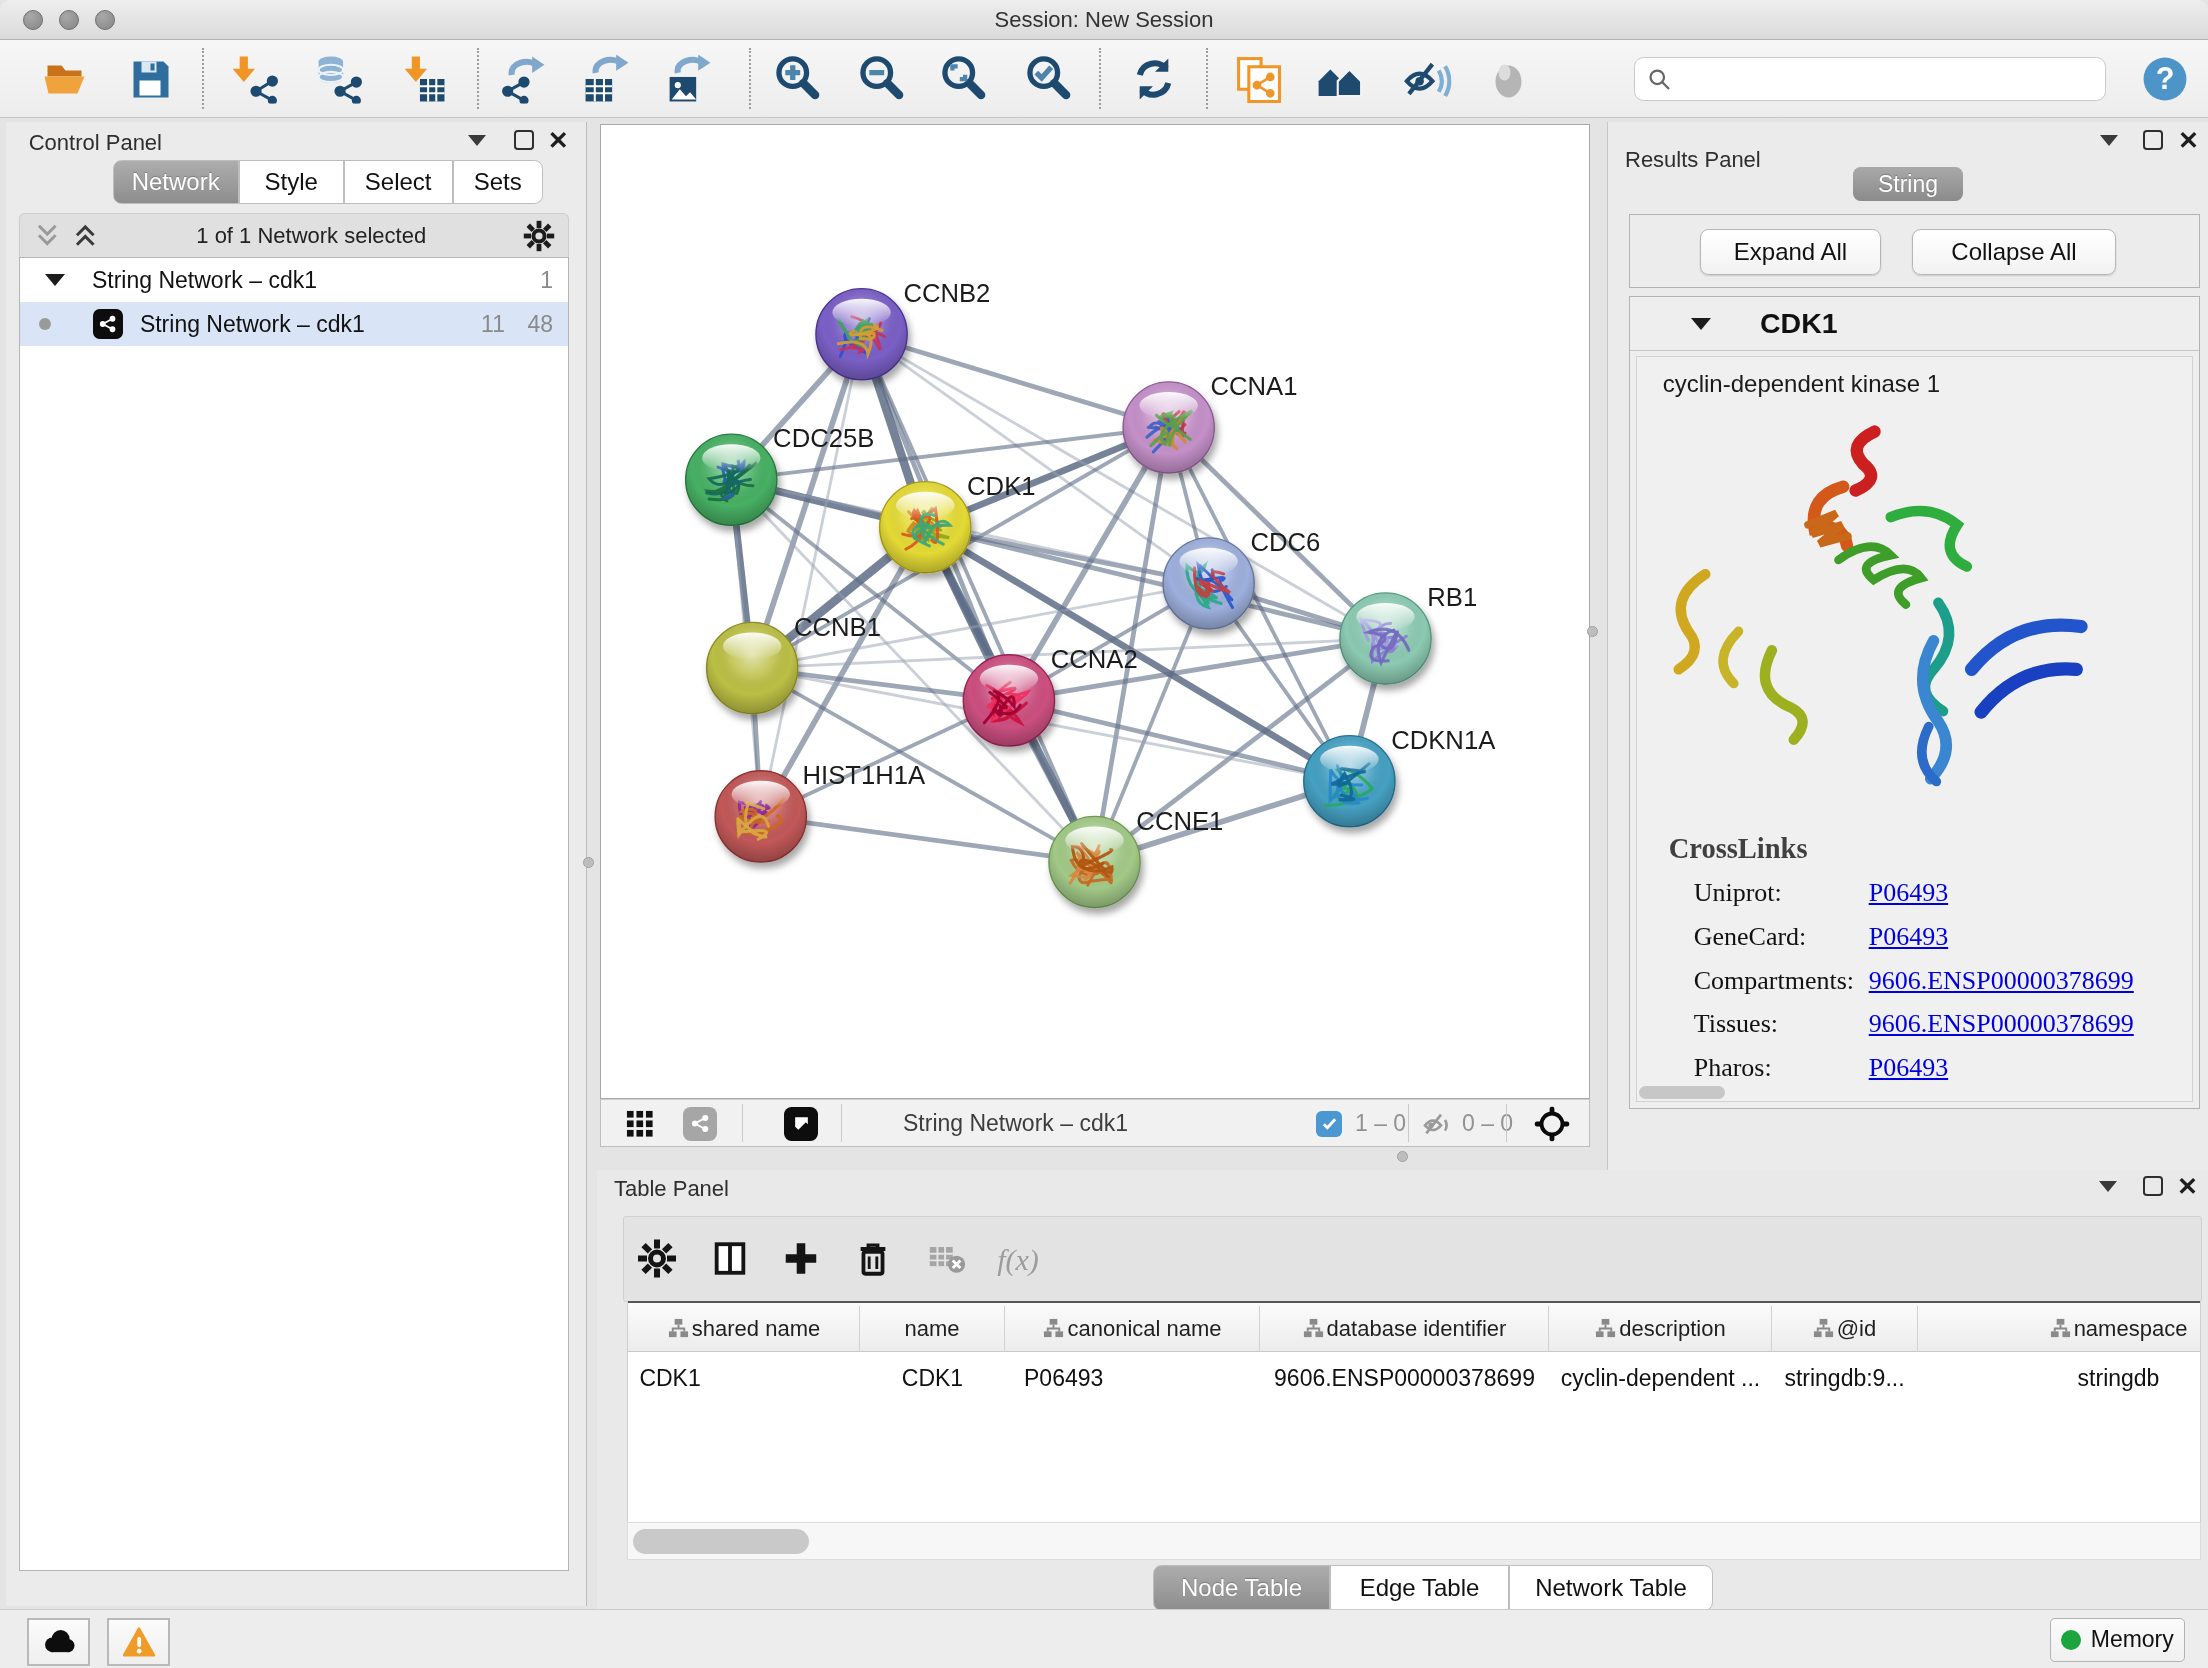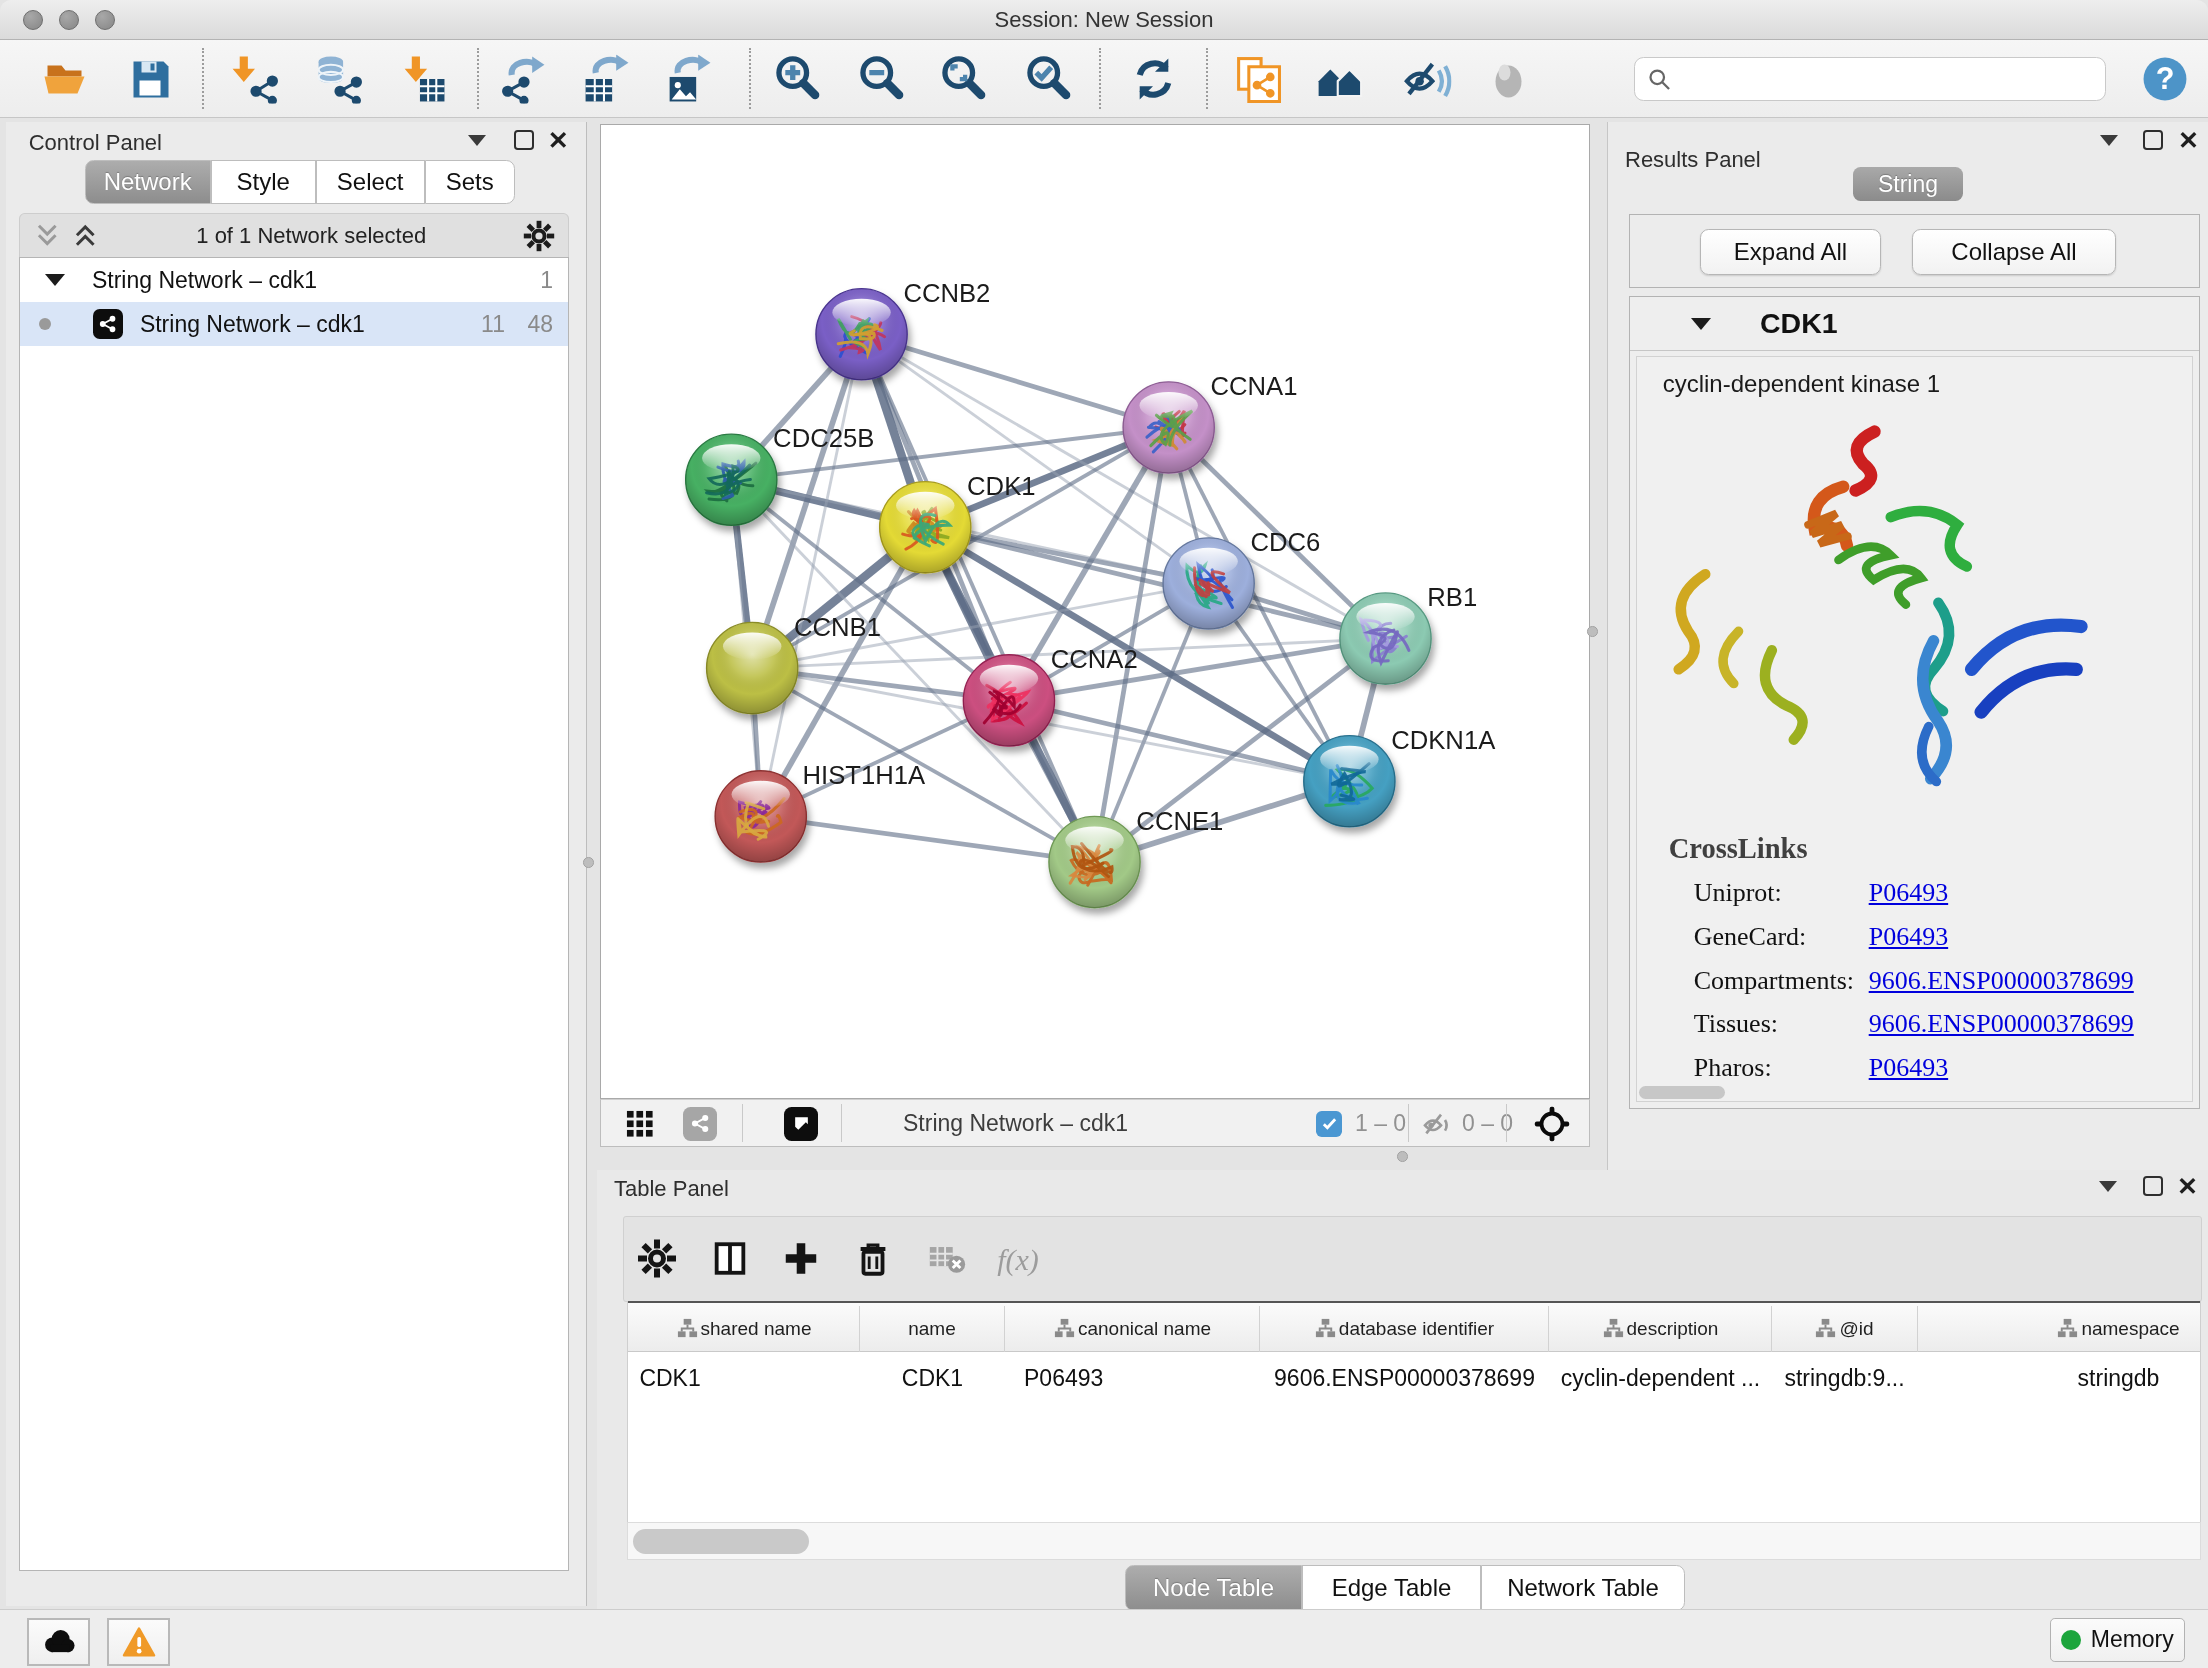--- a/index.html
+++ b/index.html
@@ -30,21 +30,21 @@
     font-family:"Liberation Sans",sans-serif; background:transparent; }
 
   
   .panel-title { position:absolute; font-size:22px; color:#2e2e2e; }
   .pc-tri { position:absolute; width:0; height:0; border-left:9.5px solid transparent;
     border-right:9.5px solid transparent; border-top:11.4px solid #3a3a3a; }
   .pc-box { position:absolute; width:20px; height:20px; border:2.9px solid #2e2e2e; border-radius:3.8px; }
   .pc-x { position:absolute; font-size:25px; font-weight:bold; color:#1e1e1e; line-height:1; }
 
   .seg-tab { position:absolute; top:0; height:44px; background:#fff; border:1px solid #bdbdbd;
-    color:#111; font-size:24px; display:flex; align-items:center; justify-content:center; }
+    color:#111; font-size:24px; display:flex; align-items:center; justify-content:center;margin-left:28px; }
   .seg-tab.sel { background:linear-gradient(#adadad,#8d8d8d); color:#fff;
     text-shadow:0 -1px 1px rgba(0,0,0,.25); }
 
   
   .control-panel { position:absolute; left:5.7px; top:122px; width:581px; height:1484px;
     background:#ebebeb; border-right:1px solid #bdbdbd; }
   .cp-tabs { position:absolute; left:79px; top:38px; height:44px; }
   .cp-strip { position:absolute; left:13.3px; top:91px; width:550px; height:44px;
     background:#e0e0e0; border:1px solid #cdcdcd; border-bottom:none; border-radius:5.7px 5.7px 0 0;
     display:flex; align-items:center; }
@@ -105,21 +105,21 @@
   .tp-toolbox { position:absolute; left:26px; top:46px; width:1579px; height:86px;
     background:#e3e3e3; border:1px solid #d0d0d0; border-radius:2.9px; }
   .tp-icon { position:absolute; top:43px; transform:translate(-50%,-50%); }
   .fx-label { font-family:"Liberation Serif",serif; font-style:italic; font-size:30px; color:#9c9c9c; }
   .ntable { position:absolute; left:30px; top:131px; width:1574px; height:221px; background:#fff;
     border-left:1px solid #cfcfcf; border-right:1px solid #cfcfcf; overflow:hidden; }
   .ntable-head { position:absolute; left:0; top:0; height:51px; width:1712px;
     background:linear-gradient(#fbfbfb,#ececec); border-top:2.9px solid #555;
     border-bottom:1px solid #c9c9c9; }
   .th-cell { position:absolute; top:2.9px; height:46px; display:flex; align-items:center; justify-content:center;
-    gap:2px; font-size:19px; color:#1f1f1f; border-right:1px solid #d2d2d2; }
+    gap:2px; font-size:22px; color:#1f1f1f; border-right:1px solid #d2d2d2; }
   .td-cell { position:absolute; top:55px; height:44px; display:flex; align-items:center;
     font-size:23px; color:#111; }
   .tp-hscroll { position:absolute; left:30px; top:352px; width:1574px; height:38px;
     background:#f7f7f7; border:1px solid #dcdcdc; }
   .tp-thumb { position:absolute; left:4.8px; top:5.7px; width:176px; height:25px; border-radius:12.4px; background:#c9c9c9; }
   .tp-tabs { position:absolute; top:395px; height:46px; }
 
   
   .statusbar { position:absolute; left:0; top:1609px; width:2208px; height:59px;
     background:#ededed; border-top:1px solid #cdcdcd; }

